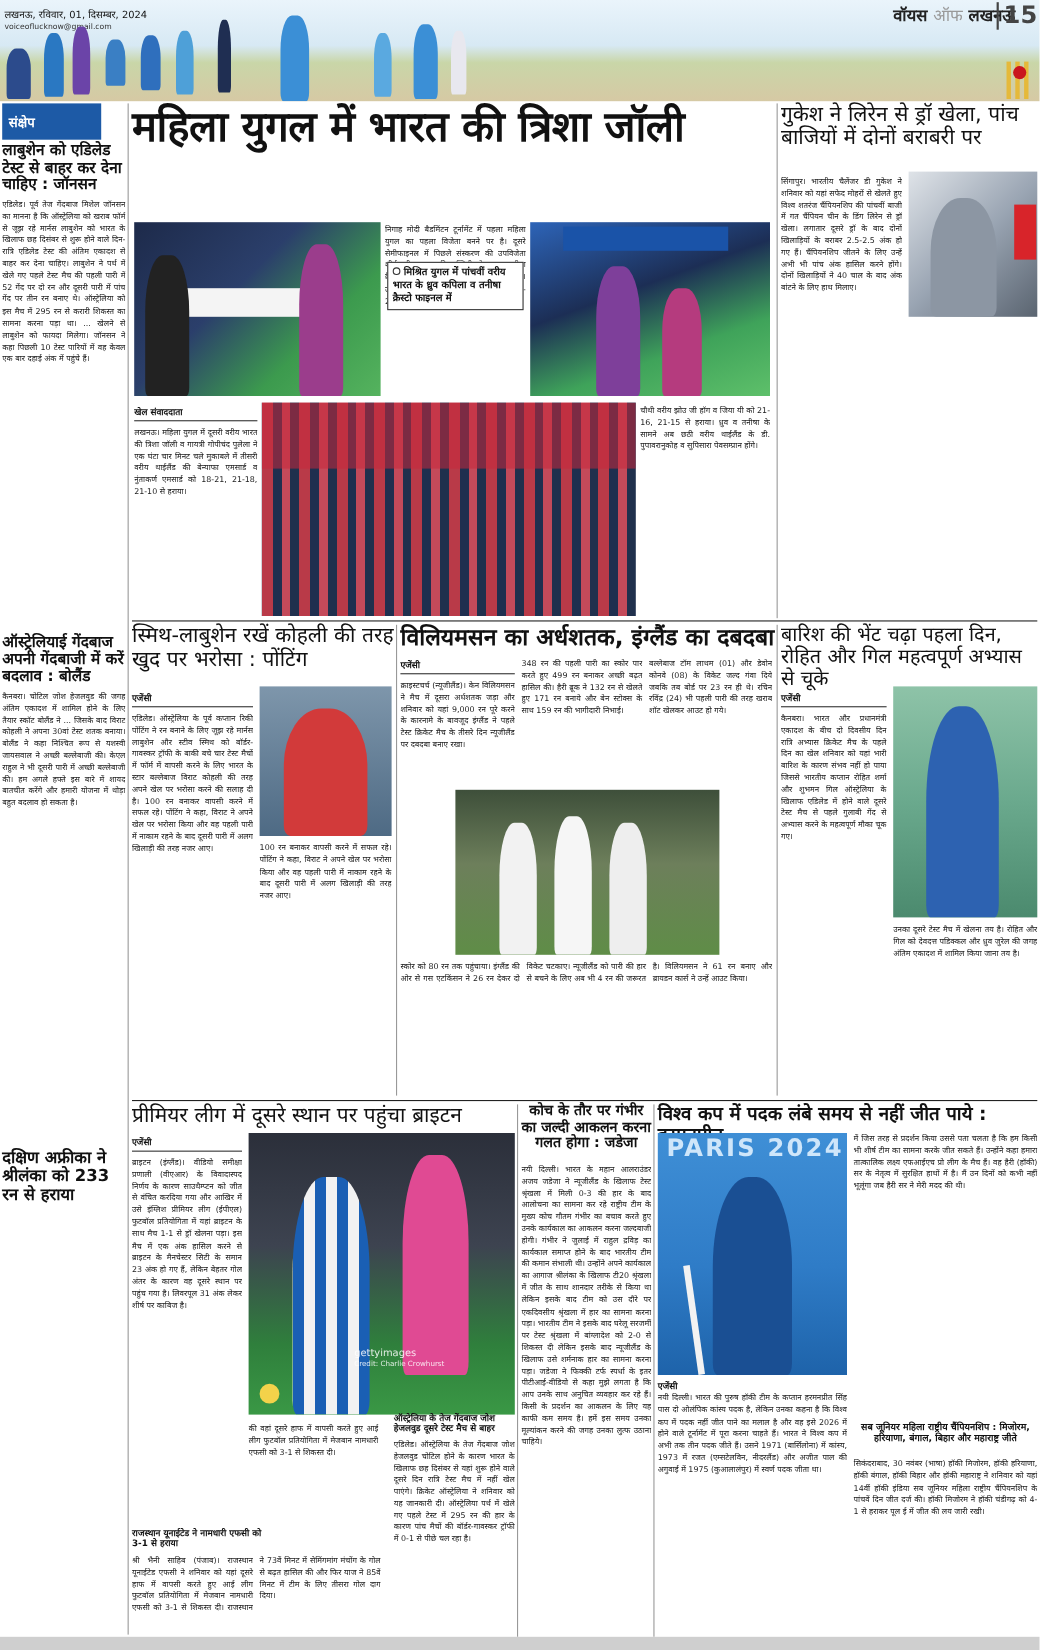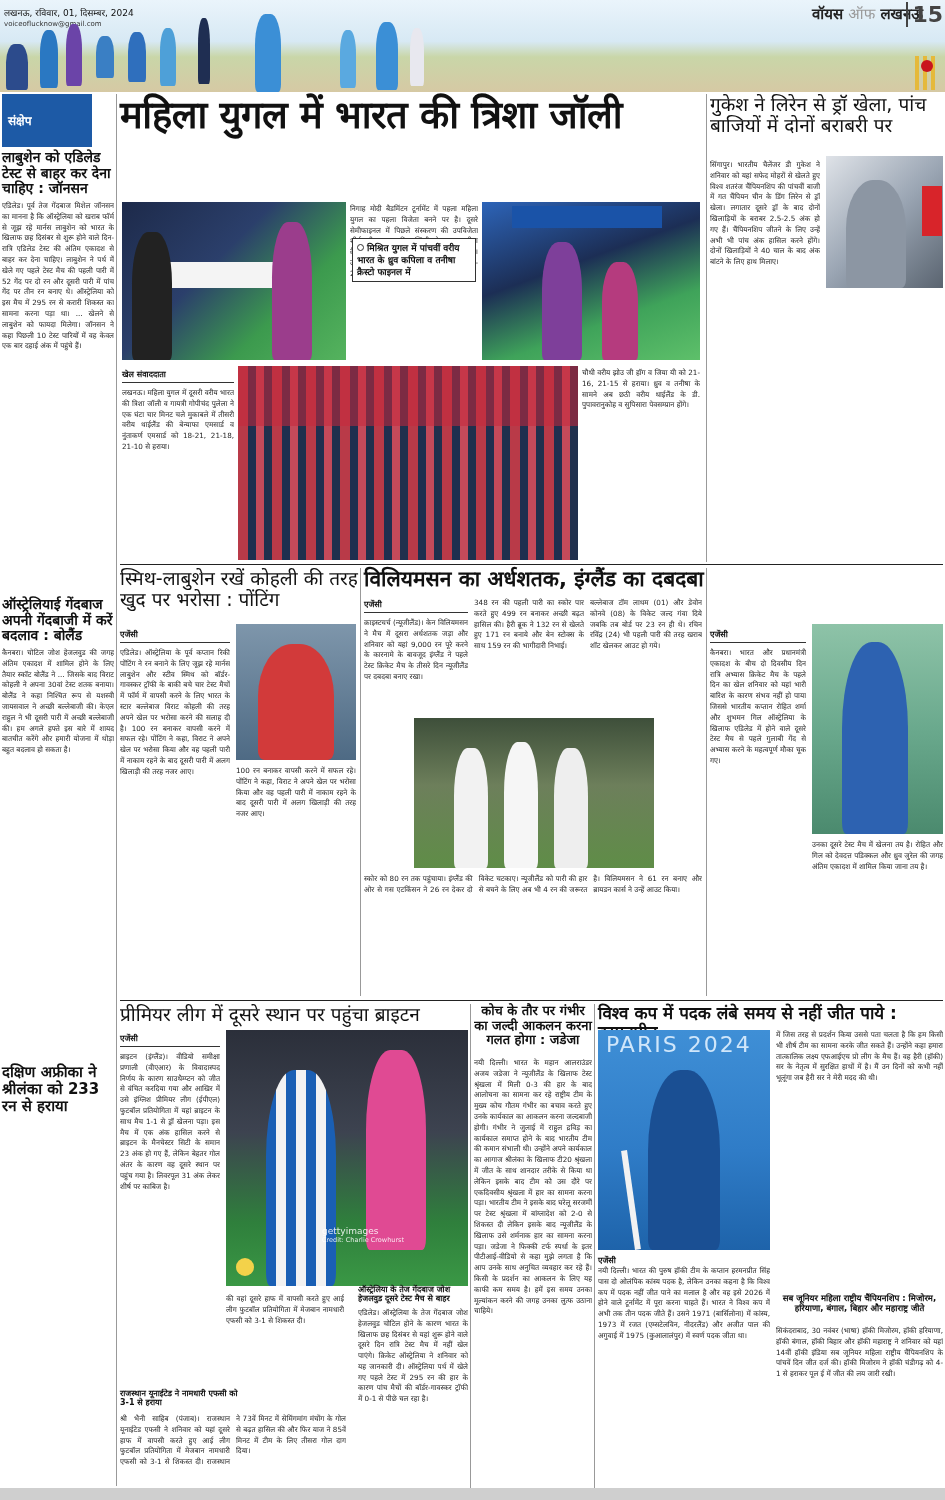--- a/index.html
+++ b/index.html
@@ -16,21 +16,21 @@
 .mast .brand .hin{color:#e0309a;font-family:"DejaVu Sans",sans-serif;font-weight:normal;font-size:26px}
 .figure{position:absolute;border-radius:40% 40% 10% 10%}
 .stump{position:absolute;width:4px;height:34px;background:#e5b93a}
 
 .rule{background:#222;height:1px}
 .vrule{background:#999;width:1px}
 .hd{font-weight:bold;line-height:1.12;color:#111}
 .body{font-size:7.2px;line-height:1.5;color:#222;text-align:justify}
 .byline{font-size:8px;font-weight:bold;border-bottom:1px solid #333;padding-bottom:3px;margin-bottom:5px}
 .photo{position:absolute;overflow:hidden}
-.tagbar{background:#1d5aa6;color:#fff;font-size:12px;font-weight:bold;padding:18px 6px}
+.tagbar{background:#1d5aa6;color:#fff;font-size:12px;font-weight:bold;padding:8px 6px}
 .quote{border:1.5px solid #333;padding:3px 4px;font-size:9px;font-weight:bold;line-height:1.35;background:#fff}
 .credit{font-size:6.5px;color:#fff;opacity:.85}
 .footbar{left:0;top:1488px;width:945px;height:12px;background:#cfcfcf}
 </style>
 </head>
 <body>
 
 <header class="abs mast">
   <div class="abs date">लखनऊ, रविवार, 01, दिसम्बर, 2024</div>
   <div class="abs email">voiceoflucknow@gmail.com</div>
@@ -124,20 +124,21 @@
   <div class="photo" style="left:50px;top:150px;width:240px;height:150px;background:linear-gradient(180deg,#3e4f3a 0%,#6d7f5b 45%,#5f8d47 100%)">
     <div class="abs" style="left:40px;top:30px;width:34px;height:120px;background:#f2f2f2;border-radius:40% 40% 6% 6%"></div>
     <div class="abs" style="left:90px;top:24px;width:34px;height:126px;background:#f6f6f6;border-radius:40% 40% 6% 6%"></div>
     <div class="abs" style="left:140px;top:30px;width:34px;height:120px;background:#eeeeee;border-radius:40% 40% 6% 6%"></div>
   </div>
   <p class="abs body" style="left:0;top:306px;width:338px;height:120px;overflow:hidden;column-count:3;column-gap:6px">स्कोर को 80 रन तक पहुंचाया। इंग्लैंड की ओर से गस एटकिंसन ने 26 रन देकर दो विकेट चटकाए। न्यूजीलैंड को पारी की हार से बचने के लिए अब भी 4 रन की जरूरत है। विलियमसन ने 61 रन बनाए और ब्रायडन कार्स ने उन्हें आउट किया।</p>
 </section>
 <div class="abs vrule" style="left:706px;top:568px;height:428px"></div>
 
 <section class="abs" style="left:710px;top:568px;width:233px;height:428px">
+  <h2 class="hd" style="font-size:18px;font-weight:normal">बारिश की भेंट चढ़ा पहला दिन, रोहित और गिल महत्वपूर्ण अभ्यास से चूके</h2>
   <div class="abs byline" style="left:0;top:60px;width:96px">एजेंसी</div>
   <p class="abs body" style="left:0;top:80px;width:96px;height:344px;overflow:hidden">कैनबरा। भारत और प्रधानमंत्री एकादश के बीच दो दिवसीय दिन रात्रि अभ्यास क्रिकेट मैच के पहले दिन का खेल शनिवार को यहां भारी बारिश के कारण संभव नहीं हो पाया जिससे भारतीय कप्तान रोहित शर्मा और शुभमन गिल ऑस्ट्रेलिया के खिलाफ एडिलेड में होने वाले दूसरे टेस्ट मैच से पहले गुलाबी गेंद से अभ्यास करने के महत्वपूर्ण मौका चूक गए।</p>
   <div class="photo" style="left:102px;top:56px;width:131px;height:210px;background:linear-gradient(180deg,#8ec3a8 0%,#6aa98d 50%,#4b8a6e 100%)">
     <div class="abs" style="left:30px;top:18px;width:66px;height:192px;background:#2d62b1;border-radius:45% 45% 6% 6%"></div>
   </div>
   <p class="abs body" style="left:102px;top:272px;width:131px;height:152px;overflow:hidden">उनका दूसरे टेस्ट मैच में खेलना तय है। रोहित और गिल को देवदत्त पडिक्कल और ध्रुव जुरेल की जगह अंतिम एकादश में शामिल किया जाना तय है।</p>
 </section>
 
 <div class="abs rule" style="left:120px;top:1000px;width:823px"></div>
 
@@ -167,21 +168,21 @@
 
 <section class="abs" style="left:474px;top:1004px;width:118px;height:484px">
   <h2 class="hd" style="font-size:13px;text-align:center">कोच के तौर पर गंभीर का जल्दी आकलन करना गलत होगा : जडेजा</h2>
   <p class="abs body" style="left:0;top:54px;width:118px;height:430px;overflow:hidden">नयी दिल्ली। भारत के महान आलराउंडर अजय जडेजा ने न्यूजीलैंड के खिलाफ टेस्ट श्रृंखला में मिली 0-3 की हार के बाद आलोचना का सामना कर रहे राष्ट्रीय टीम के मुख्य कोच गौतम गंभीर का बचाव करते हुए उनके कार्यकाल का आकलन करना जल्दबाजी होगी। गंभीर ने जुलाई में राहुल द्रविड़ का कार्यकाल समाप्त होने के बाद भारतीय टीम की कमान संभाली थी। उन्होंने अपने कार्यकाल का आगाज श्रीलंका के खिलाफ टी20 श्रृंखला में जीत के साथ शानदार तरीके से किया था लेकिन इसके बाद टीम को उस दौरे पर एकदिवसीय श्रृंखला में हार का सामना करना पड़ा। भारतीय टीम ने इसके बाद घरेलू सरजमीं पर टेस्ट श्रृंखला में बांग्लादेश को 2-0 से शिकस्त दी लेकिन इसके बाद न्यूजीलैंड के खिलाफ उसे शर्मनाक हार का सामना करना पड़ा। जडेजा ने फिक्की टर्फ स्पर्धा के इतर पीटीआई-वीडियो से कहा मुझे लगता है कि आप उनके साथ अनुचित व्यवहार कर रहे हैं। किसी के प्रदर्शन का आकलन के लिए यह काफी कम समय है। हमें इस समय उनका मूल्यांकन करने की जगह उनका लुत्फ उठाना चाहिये।</p>
 </section>
 <div class="abs vrule" style="left:594px;top:1004px;height:484px"></div>
 
 <section class="abs" style="left:598px;top:1004px;width:345px;height:484px">
   <h2 class="hd" style="font-size:17px">विश्व कप में पदक लंबे समय से नहीं जीत पाये : हरमनप्रीत</h2>
   <div class="photo" style="left:0;top:26px;width:172px;height:220px;background:linear-gradient(180deg,#3f8fd6 0%,#2f7cc7 55%,#1e63aa 100%)">
-    <div class="abs" style="left:8px;top:2px;font-size:22px;font-weight:normal;color:#cfe6fa;letter-spacing:2px">PARIS 2024</div>
+    <div class="abs" style="left:8px;top:2px;font-size:22px;font-weight:bold;color:#cfe6fa;letter-spacing:2px">PARIS 2024</div>
     <div class="abs" style="left:50px;top:40px;width:72px;height:180px;background:#1a4f93;border-radius:45% 45% 6% 6%"></div>
     <div class="abs" style="left:30px;top:120px;width:6px;height:100px;background:#f2f2f2;transform:rotate(-8deg)"></div>
   </div>
   <div class="abs byline" style="left:0;top:250px;width:60px;border:0">एजेंसी</div>
   <p class="abs body" style="left:0;top:262px;width:172px;height:222px;overflow:hidden">नयी दिल्ली। भारत की पुरुष हॉकी टीम के कप्तान हरमनप्रीत सिंह पास दो ओलंपिक कांस्य पदक है, लेकिन उनका कहना है कि विश्व कप में पदक नहीं जीत पाने का मलाल है और वह इसे 2026 में होने वाले टूर्नामेंट में पूरा करना चाहते हैं। भारत ने विश्व कप में अभी तक तीन पदक जीते हैं। उसने 1971 (बार्सिलोना) में कांस्य, 1973 में रजत (एम्सटेलविन, नीदरलैंड) और अजीत पाल की अगुवाई में 1975 (कुआलालंपुर) में स्वर्ण पदक जीता था।</p>
   <p class="abs body" style="left:178px;top:26px;width:167px;height:260px;overflow:hidden">में जिस तरह से प्रदर्शन किया उससे पता चलता है कि हम किसी भी शीर्ष टीम का सामना करके जीत सकते हैं। उन्होंने कहा हमारा तात्कालिक लक्ष्य एफआईएच प्रो लीग के मैच हैं। वह हैरी (हॉकी) सर के नेतृत्व में सुरक्षित हाथों में है। मैं उन दिनों को कभी नहीं भूलूंगा जब हैरी सर ने मेरी मदद की थी।</p>
   <h3 class="abs hd" style="left:178px;top:290px;width:167px;font-size:8.5px;text-align:center">सब जूनियर महिला राष्ट्रीय चैंपियनशिप : मिजोरम, हरियाणा, बंगाल, बिहार और महाराष्ट्र जीते</h3>
   <p class="abs body" style="left:178px;top:322px;width:167px;height:160px;overflow:hidden">सिकंदराबाद, 30 नवंबर (भाषा) हॉकी मिजोरम, हॉकी हरियाणा, हॉकी बंगाल, हॉकी बिहार और हॉकी महाराष्ट्र ने शनिवार को यहां 14वीं हॉकी इंडिया सब जूनियर महिला राष्ट्रीय चैंपियनशिप के पांचवें दिन जीत दर्ज की। हॉकी मिजोरम ने हॉकी चंडीगढ़ को 4-1 से हराकर पूल ई में जीत की लय जारी रखी।</p>
 </section>
 

